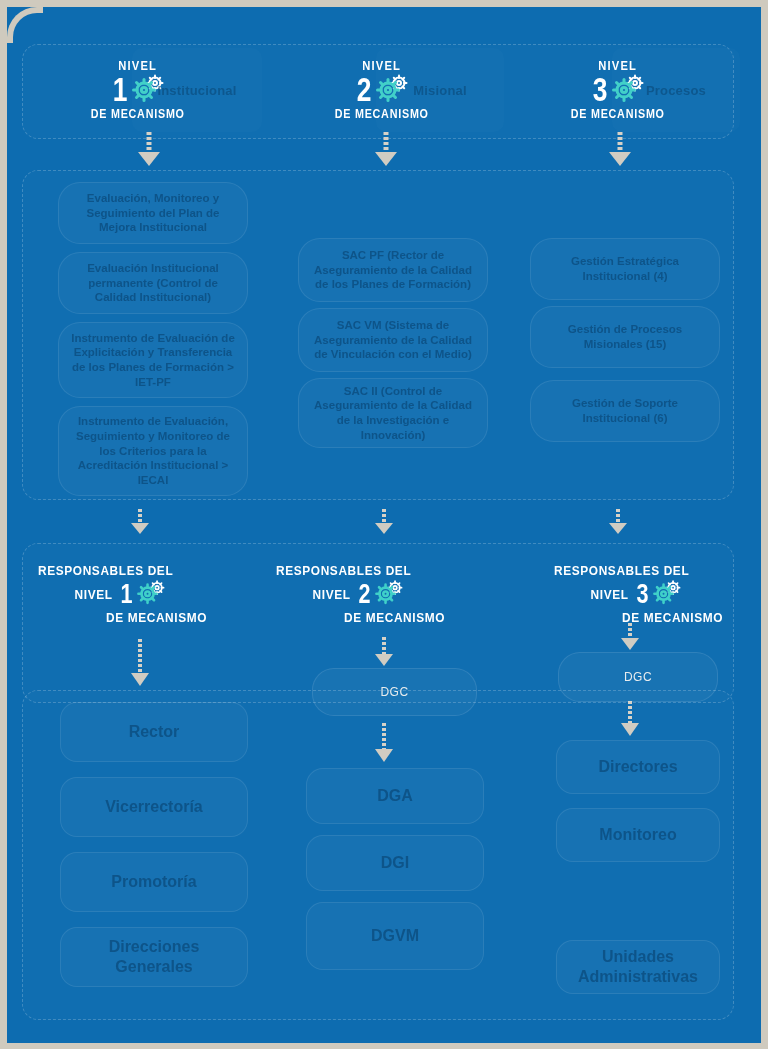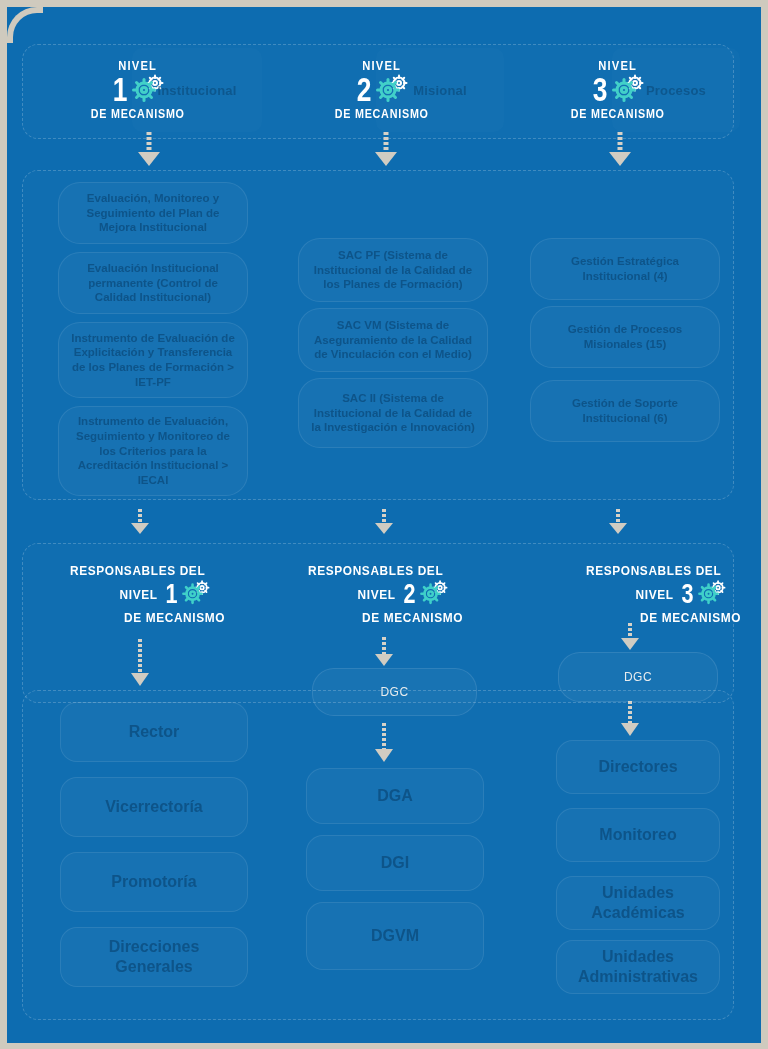--- a/index.html
+++ b/index.html
@@ -197,21 +197,21 @@
   }
   .resp-line3 {
     font-family: "Liberation Sans Narrow", "Liberation Sans", sans-serif;
     font-weight: 700;
     font-size: 13.5px;
     letter-spacing: 0.7px;
     color: #ffffff;
     transform: scaleX(0.88);
     transform-origin: left center;
   }
-  .resp-a1 { align-items: center; }
+  .resp-a1 { align-items: flex-start; }
   .resp-a1 .resp-line1 { margin-left: 2px; }
   .resp-a1 .resp-line2 { margin-left: 36px; }
   .resp-a1 .resp-line3 { margin-left: 70px; }
 
   
   .wbox {
     position: absolute;
     border: 1px solid rgba(255,255,255,0.10);
     border-radius: 22px;
     background: rgba(255,255,255,0.035);
@@ -400,23 +400,23 @@
 
     <div class="ghost-title" style="left:110px; top:48px; width:128px; height:84px;">Misional</div>
 
     <div class="arrow" style="left:105px; top:130px;">
       <svg width="30" height="38" viewBox="0 0 30 38">
         <path d="M15 2 L15 24" stroke="#d6d2c8" stroke-width="5" stroke-dasharray="3 2"></path>
         <path d="M4 22 L15 36 L26 22 Z" fill="#d0ccc2"></path>
       </svg>
     </div>
 
-    <div class="gbox" style="left:32px; top:238px; width:190px; height:64px;">SAC PF (Sistema de Institucional de la Calidad de los Planes de Formación)</div>
+    <div class="gbox" style="left:32px; top:238px; width:190px; height:64px;">SAC PF (Rector de Aseguramiento de la Calidad de los Planes de Formación)</div>
     <div class="gbox" style="left:32px; top:308px; width:190px; height:64px;">SAC VM (Sistema de Aseguramiento de la Calidad de Vinculación con el Medio)</div>
-    <div class="gbox" style="left:32px; top:378px; width:190px; height:70px;">SAC II (Sistema de Institucional de la Calidad de la Investigación e Innovación)</div>
+    <div class="gbox" style="left:32px; top:378px; width:190px; height:70px;">SAC II (Control de Aseguramiento de la Calidad de la Investigación e Innovación)</div>
 
     <div class="arrow" style="left:105px; top:508px;">
       <svg width="26" height="28" viewBox="0 0 26 28">
         <path d="M13 1 L13 16" stroke="#d6d2c8" stroke-width="4" stroke-dasharray="3 2"></path>
         <path d="M4 15 L13 26 L22 15 Z" fill="#d0ccc2"></path>
       </svg>
     </div>
 
     <div class="resp-header resp-a1" style="left:8px; top:548px;">
       <span class="resp-line1">RESPONSABLES DEL</span>
@@ -596,21 +596,20 @@
 
     <div class="arrow" style="left:115px; top:700px;">
       <svg width="26" height="38" viewBox="0 0 26 38">
         <path d="M13 1 L13 24" stroke="#d6d2c8" stroke-width="4" stroke-dasharray="3 2"></path>
         <path d="M4 23 L13 36 L22 23 Z" fill="#d0ccc2"></path>
       </svg>
     </div>
 
     <div class="gbox small" style="left:54px; top:740px; width:164px; height:54px;">Directores</div>
     <div class="gbox small" style="left:54px; top:808px; width:164px; height:54px;">Monitoreo</div>
-    <div class="gbox small" style="left:54px; top:876px; width:164px; height:54px;">Unidades Académicas</div>
     <div class="gbox small" style="left:54px; top:940px; width:164px; height:54px;">Unidades Administrativas</div>
   </div>
 
   <div class="page-edge top"></div>
   <div class="page-edge left"></div>
   <div class="page-edge right"></div>
   <div class="page-edge bottom"></div>
   <div class="corner-round"></div>
 
 </div>

